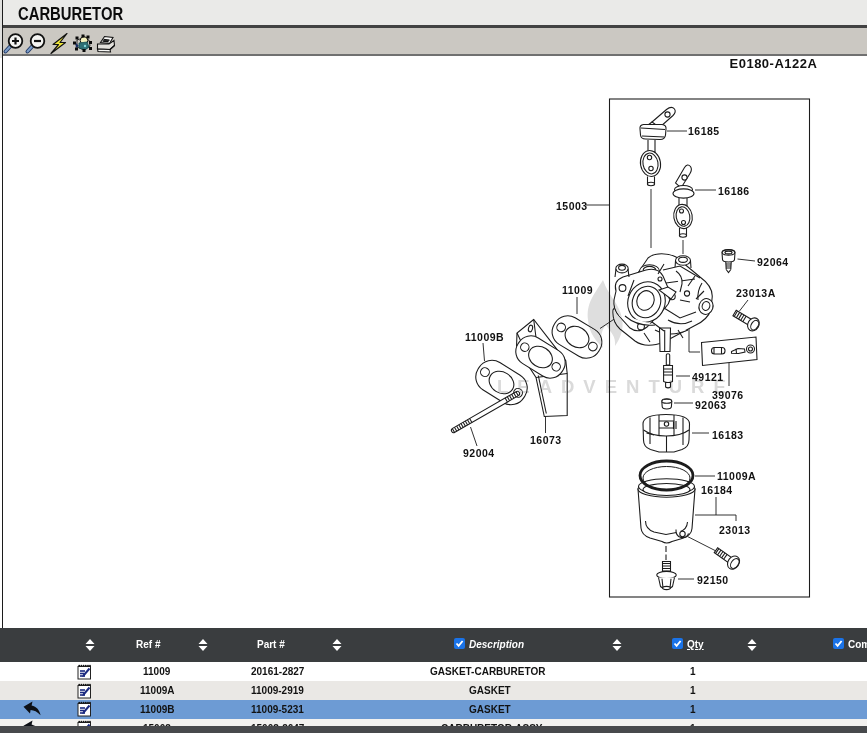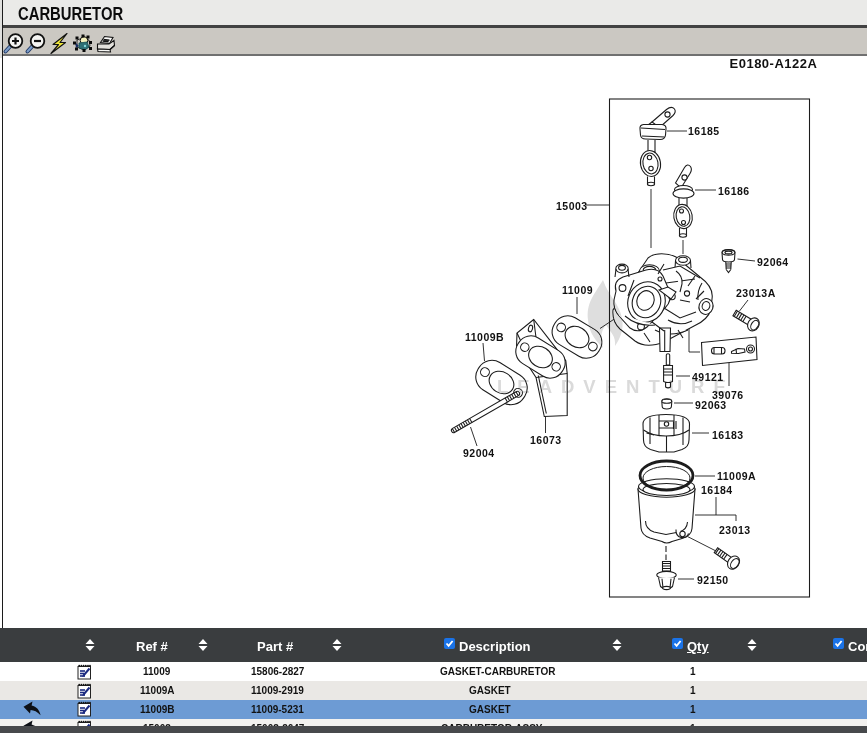--- a/index.html
+++ b/index.html
@@ -8,21 +8,21 @@
   #diagram{position:absolute;left:0;top:0;z-index:1;}
   #titlebar{position:absolute;left:0;top:0;width:867px;height:25px;background:#eaeae8;z-index:5;}
   #titletext{position:absolute;left:18px;top:4px;font-size:19px;font-weight:bold;color:#0c0c0c;z-index:6;transform:scale(0.78,0.95);transform-origin:0 0;}
   #divider{position:absolute;left:0;top:25px;width:867px;height:2.5px;background:#424242;z-index:5;}
   #toolbar{position:absolute;left:0;top:27.5px;width:867px;height:28.5px;background:#cbc8c2;z-index:5;border-bottom:2px solid #707070;box-sizing:border-box;}
   #leftline{position:absolute;left:1.5px;top:0;width:1.5px;height:628px;background:#1c1c1c;z-index:6;}
   #leftgut{position:absolute;left:0;top:0;width:1.5px;height:58px;background:#e0e0de;z-index:6;}
 
   
   #thead{position:absolute;left:0;top:628px;width:867px;height:34px;background:#3a3d3f;z-index:5;}
-  .hlabel{position:absolute;top:11px;font-size:13px;font-weight:bold;color:#fff;white-space:nowrap;}
+  .hlabel{position:absolute;top:11px;font-size:10px;font-weight:bold;color:#fff;white-space:nowrap;}
   .row{position:absolute;left:0;width:867px;height:19px;z-index:5;}
   .cell{position:absolute;top:4px;font-size:10px;font-weight:bold;color:#121212;white-space:nowrap;}
   #bottombar{position:absolute;left:0;top:726px;width:867px;height:7px;background:#47494c;z-index:7;}
   .cb{position:absolute;width:11px;height:11px;background:#1a73e8;border-radius:2px;top:-1.5px;}
   .cb svg{position:absolute;left:0;top:0;}
 </style>
 </head>
 <body>
 
 <svg id="diagram" width="867" height="733" viewBox="0 0 867 733">
@@ -318,21 +318,21 @@
       <path d="M5 0 L9.5 5 H0.5 Z M5 12 L0.5 7 H9.5 Z" fill="#fff"></path>
     </svg>
   <div class="hlabel" style="left:136px;">Ref #</div>
   <svg class="sorticon" style="position:absolute;left:198px;top:11px;" width="10" height="12">
       <path d="M5 0 L9.5 5 H0.5 Z M5 12 L0.5 7 H9.5 Z" fill="#fff"></path>
     </svg>
   <div class="hlabel" style="left:257px;">Part #</div>
   <svg class="sorticon" style="position:absolute;left:332px;top:11px;" width="10" height="12">
       <path d="M5 0 L9.5 5 H0.5 Z M5 12 L0.5 7 H9.5 Z" fill="#fff"></path>
     </svg>
-  <div class="hlabel" style="left:459px;"><span class="cb" style="left:-15px;">
+  <div class="hlabel" style="left:469px;font-style:italic;"><span class="cb" style="left:-15px;">
         <svg width="11" height="11">
           <path d="M2.5 5.5 L4.6 7.8 L8.6 3" stroke="#fff" stroke-width="1.8" fill="none"></path>
         </svg>
       </span>Description</div>
   <svg class="sorticon" style="position:absolute;left:612px;top:11px;" width="10" height="12">
       <path d="M5 0 L9.5 5 H0.5 Z M5 12 L0.5 7 H9.5 Z" fill="#fff"></path>
     </svg>
   <div class="hlabel" style="left:687px;text-decoration:underline;"><span class="cb" style="left:-15px;">
         <svg width="11" height="11">
           <path d="M2.5 5.5 L4.6 7.8 L8.6 3" stroke="#fff" stroke-width="1.8" fill="none"></path>
@@ -346,22 +346,22 @@
           <path d="M2.5 5.5 L4.6 7.8 L8.6 3" stroke="#fff" stroke-width="1.8" fill="none"></path>
         </svg>
       </span>Com</div>
 </div>
 
 <div class="row" style="top:662px;background:#ffffff;">
   <svg class="noteicon" style="position:absolute;left:77px;top:1.5px;" width="15" height="16">
       <use href="#npad"></use>
     </svg>
   <div class="cell" style="left:143px;">11009</div>
-  <div class="cell" style="left:251px;">15806-2827</div>
-  <div class="cell" style="left:440px;">GASKET-CARBURETOR</div>
+  <div class="cell" style="left:251px;">20161-2827</div>
+  <div class="cell" style="left:430px;">GASKET-CARBURETOR</div>
   <div class="cell" style="left:690px;">1</div>
 </div>
 <div class="row" style="top:681px;background:#eae8e5;">
   <svg class="noteicon" style="position:absolute;left:77px;top:1.5px;" width="15" height="16">
       <use href="#npad"></use>
     </svg>
   <div class="cell" style="left:140px;">11009A</div>
   <div class="cell" style="left:251px;text-align:center;">11009-2919</div>
   <div class="cell" style="left:469px;">GASKET</div>
   <div class="cell" style="left:690px;">1</div>

